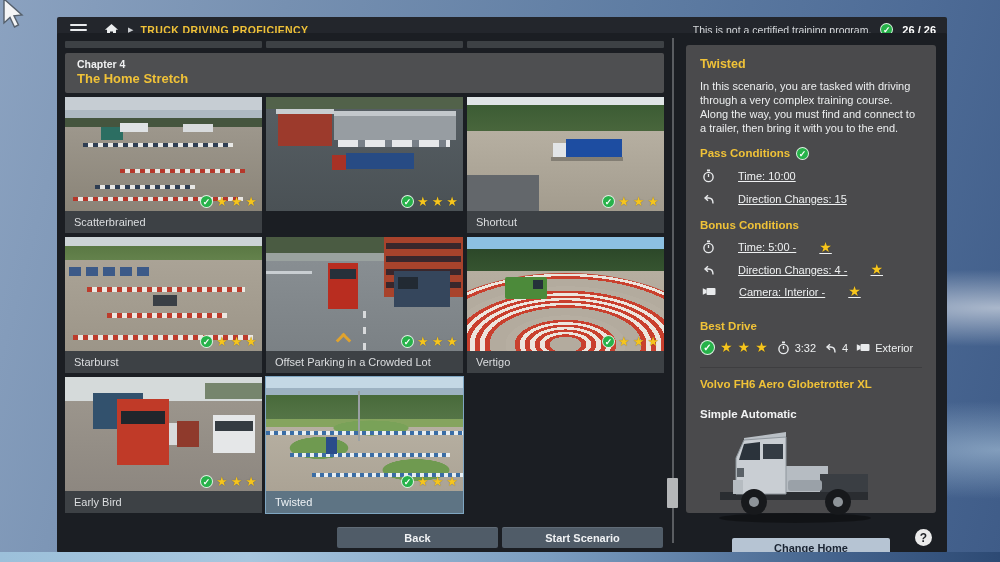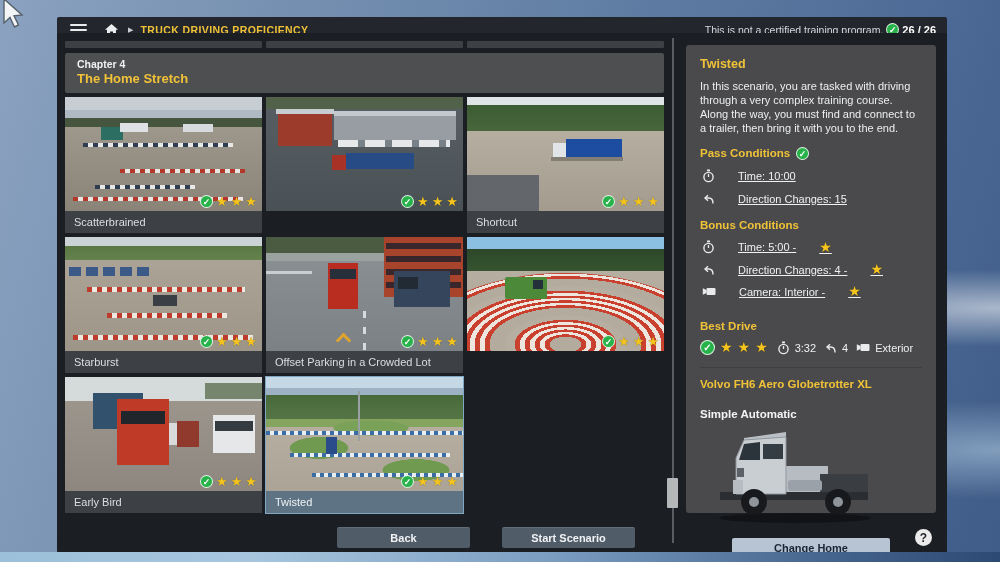--- a/index.html
+++ b/index.html
@@ -16,21 +16,21 @@
     background:linear-gradient(90deg,#9cc0da 0%,#a7c6de 25%,#7b9dc0 55%,#41608a 85%,#2d4a74 100%); }
 
   
   .topbar { position:absolute; left:57px; top:17px; width:890px; height:25px;
     background:#23262c; border-radius:2px; display:flex; align-items:center; }
   .hamburger { margin-left:13px; width:17px; display:flex; flex-direction:column; gap:3px; cursor:pointer; }
   .hamburger i { display:block; height:2px; background:#e9ebed; border-radius:1px; }
   .home { margin-left:17px; display:flex; }
   .crumb-arrow { margin-left:9px; font-size:7px; color:#c9ccd0; }
   .crumb-title { margin-left:7px; color:#f0c238; font-weight:bold; font-size:10.5px; letter-spacing:.4px; }
-  .topbar-right { margin-left:auto; display:flex; align-items:center; gap:3px; margin-right:11px; }
+  .topbar-right { margin-left:auto; display:flex; align-items:center; gap:9px; margin-right:11px; }
   .notice { color:#d5d8db; font-size:10.5px; }
   .progress { color:#ffffff; font-weight:bold; font-size:11px; }
 
   
   .window { position:absolute; left:57px; top:33px; width:890px; height:520px;
     background:#1b1e23; border-radius:2px; }
 
   
   .partial-row { position:absolute; left:8px; top:8px; width:599px; display:flex; gap:4px; }
   .partial-row .pstrip { flex:1; height:7px; background:#3d4145; border-radius:1px; }
@@ -170,21 +170,21 @@
   .best-row .star { font-size:14px; }
   .divider { margin-top:12px; border-top:1px solid #3e3e40; }
   .truck-name { margin-top:10px; color:#f0c238; font-weight:bold; font-size:11.5px; }
   .truck-trans { margin-top:18px; color:#f2f3f4; font-weight:bold; font-size:11.5px; }
   .truck-img { margin:4px auto 0; width:190px; height:104px; }
   .change-btn { margin:6px auto 0; width:158px; height:19px; background:#b6c4d3;
     color:#1a2433; font-weight:bold; font-size:11px; display:flex; align-items:center;
     justify-content:center; border-radius:2px; cursor:pointer; }
 
   
-  .btn { position:absolute; top:494px; width:133px; height:21px; background:#505c68;
+  .btn { position:absolute; top:494px; width:161px; height:21px; background:#505c68;
     border-radius:2px; color:#f0f2f4; font-weight:bold; font-size:11px;
     display:flex; align-items:center; justify-content:center; cursor:pointer;
     box-shadow:inset 0 1px 0 rgba(255,255,255,.1); }
   .btn-back { left:280px; } .btn-start { left:445px; }
   .help { position:absolute; left:858px; top:496px; width:17px; height:17px; border-radius:50%;
     background:#ebebeb; color:#1f2227; font-weight:bold; font-size:12px;
     display:flex; align-items:center; justify-content:center; cursor:pointer; }
 
   .cursor { position:absolute; left:1px; top:-2px; }
   .icon-svg { display:block; }
@@ -288,20 +288,21 @@
       <div class="thumb t6">
         <div class="rings"></div>
         <div class="truck6"></div>
         <div class="badges">
           <span class="check">✓</span>
           <span class="star">★</span>
           <span class="star">★</span>
           <span class="star">★</span>
         </div>
       </div>
+      <div class="tile-label">Vertigo</div>
     </div>
   </div>
 
   <div class="row row3">
     <div class="tile">
       <div class="thumb t7">
         <div class="badges">
           <span class="check">✓</span>
           <span class="star">★</span>
           <span class="star">★</span>

